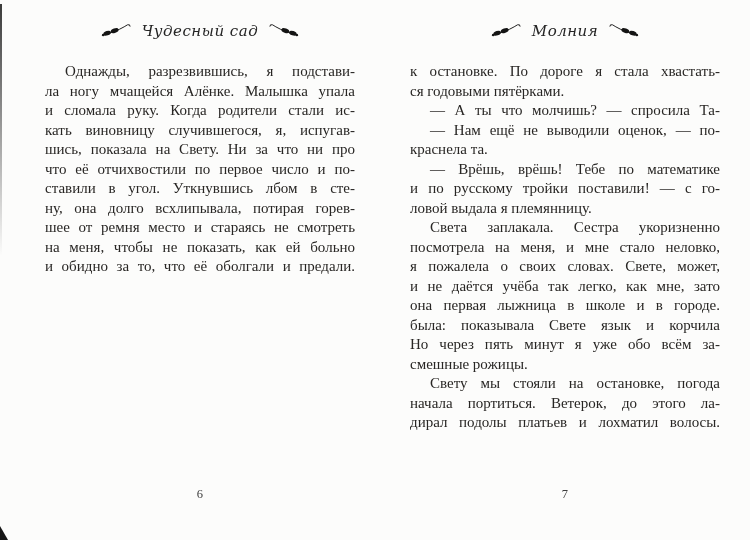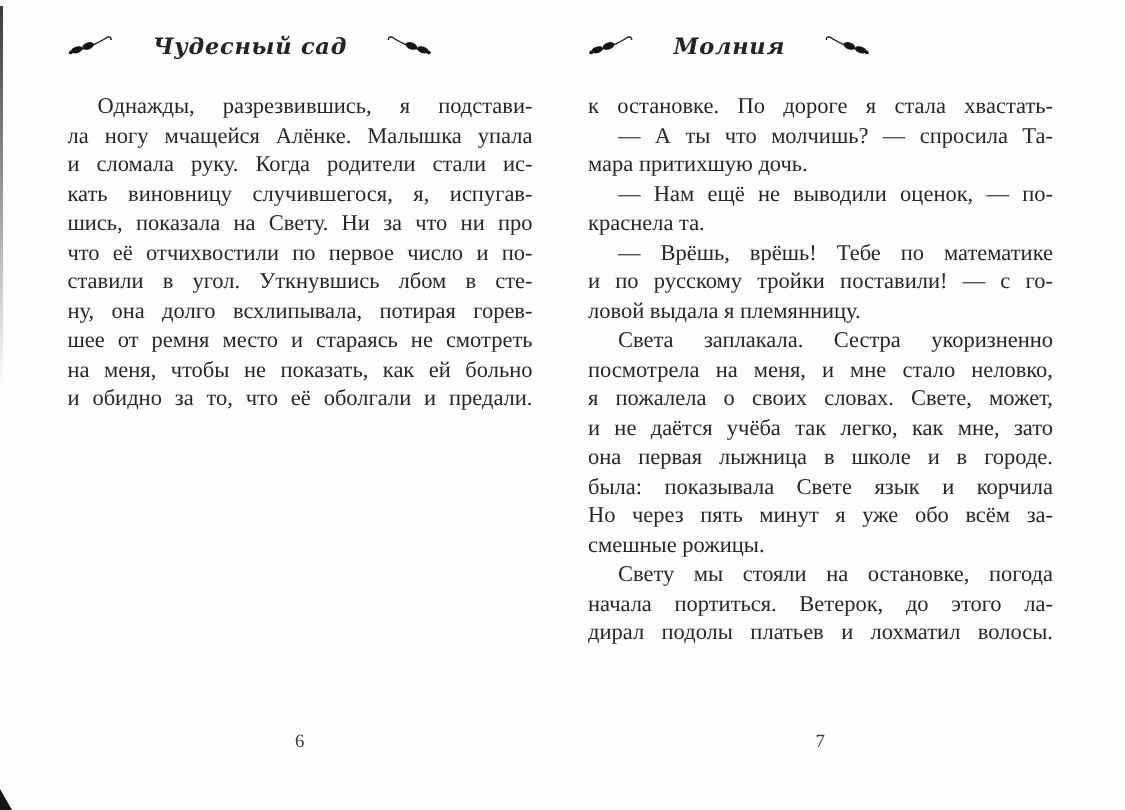--- a/index.html
+++ b/index.html
@@ -3,25 +3,25 @@
 <meta charset="utf-8">
 <style>
   html,body{margin:0;padding:0;}
   body{
     width:750px;height:540px;position:relative;overflow:hidden;
     background:#fcfcfb;
     font-family:"Liberation Serif","DejaVu Serif",serif;
   }
   .page{position:absolute;top:0;height:540px;width:310px;}
   .page.left{left:45px;}
-  .page.right{left:392px;}
+  .page.right{left:410px;}
 
   .header{
     margin-top:19px;height:24px;
-    display:flex;align-items:center;gap:27px;font-weight:bold;
+    display:flex;align-items:center;justify-content:center;gap:11px;
   }
   .header-title{
     font-family:"DejaVu Serif","Liberation Serif",serif;
     font-style:italic;font-size:15px;letter-spacing:.5px;color:#242424;
     white-space:nowrap;
   }
   .orn{display:block;}
   .orn.mirror{transform:scaleX(-1);}
 
   .body-text{margin-top:19px;color:#282624;}
@@ -102,24 +102,24 @@
       <path d="M1 14 Q12 11 21 7 Q27 4 30 2 Q33 1 33 4" fill="none" stroke="#1a1a1a" stroke-width="1.1"></path>
       <ellipse cx="7" cy="11.5" rx="4.4" ry="2.5" transform="rotate(-18 7 11.5)" fill="#141414"></ellipse>
       <ellipse cx="15.5" cy="8.6" rx="4.6" ry="2.6" transform="rotate(-20 15.5 8.6)" fill="#141414"></ellipse>
       <circle cx="2.5" cy="13.5" r="1.4" fill="#141414"></circle>
     </svg>
   </div>
 
   <div class="body-text">
     <div>
       <div class="line j">к остановке. По дороге я стала хвастать-</div>
+      <div class="line">ся годовыми пятёрками.</div>
     </div>
     <div>
       <div class="line j indent">— А ты что молчишь? — спросила Та-</div>
-      <div class="line">мара притихшую дочь.</div>
     </div>
     <div>
       <div class="line j indent">— Нам ещё не выводили оценок, — по-</div>
       <div class="line">краснела та.</div>
     </div>
     <div>
       <div class="line j indent">— Врёшь, врёшь! Тебе по математике</div>
       <div class="line j">и по русскому тройки поставили! — с го-</div>
       <div class="line">ловой выдала я племянницу.</div>
     </div>

